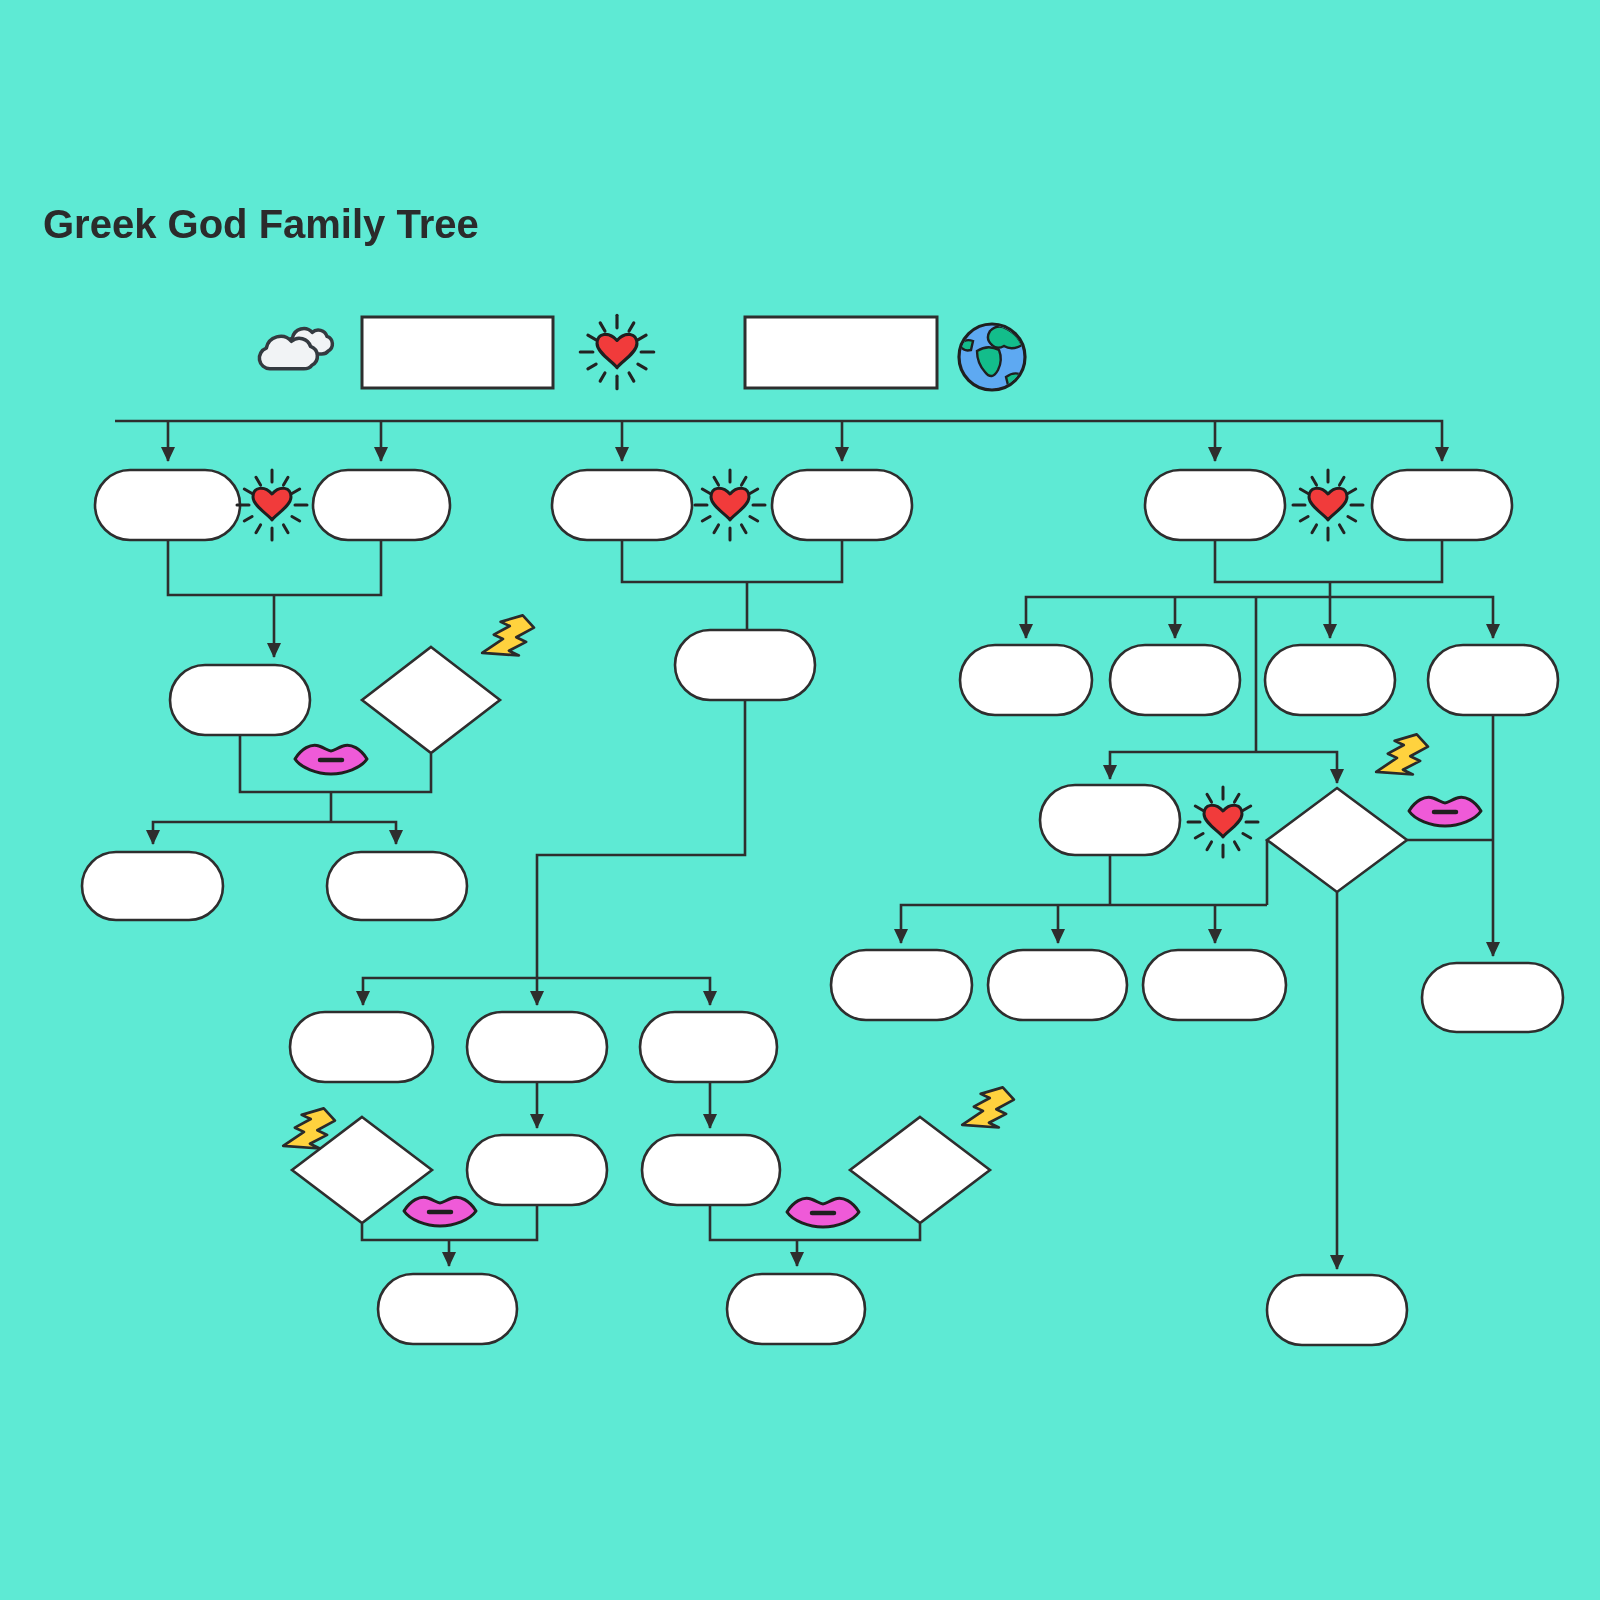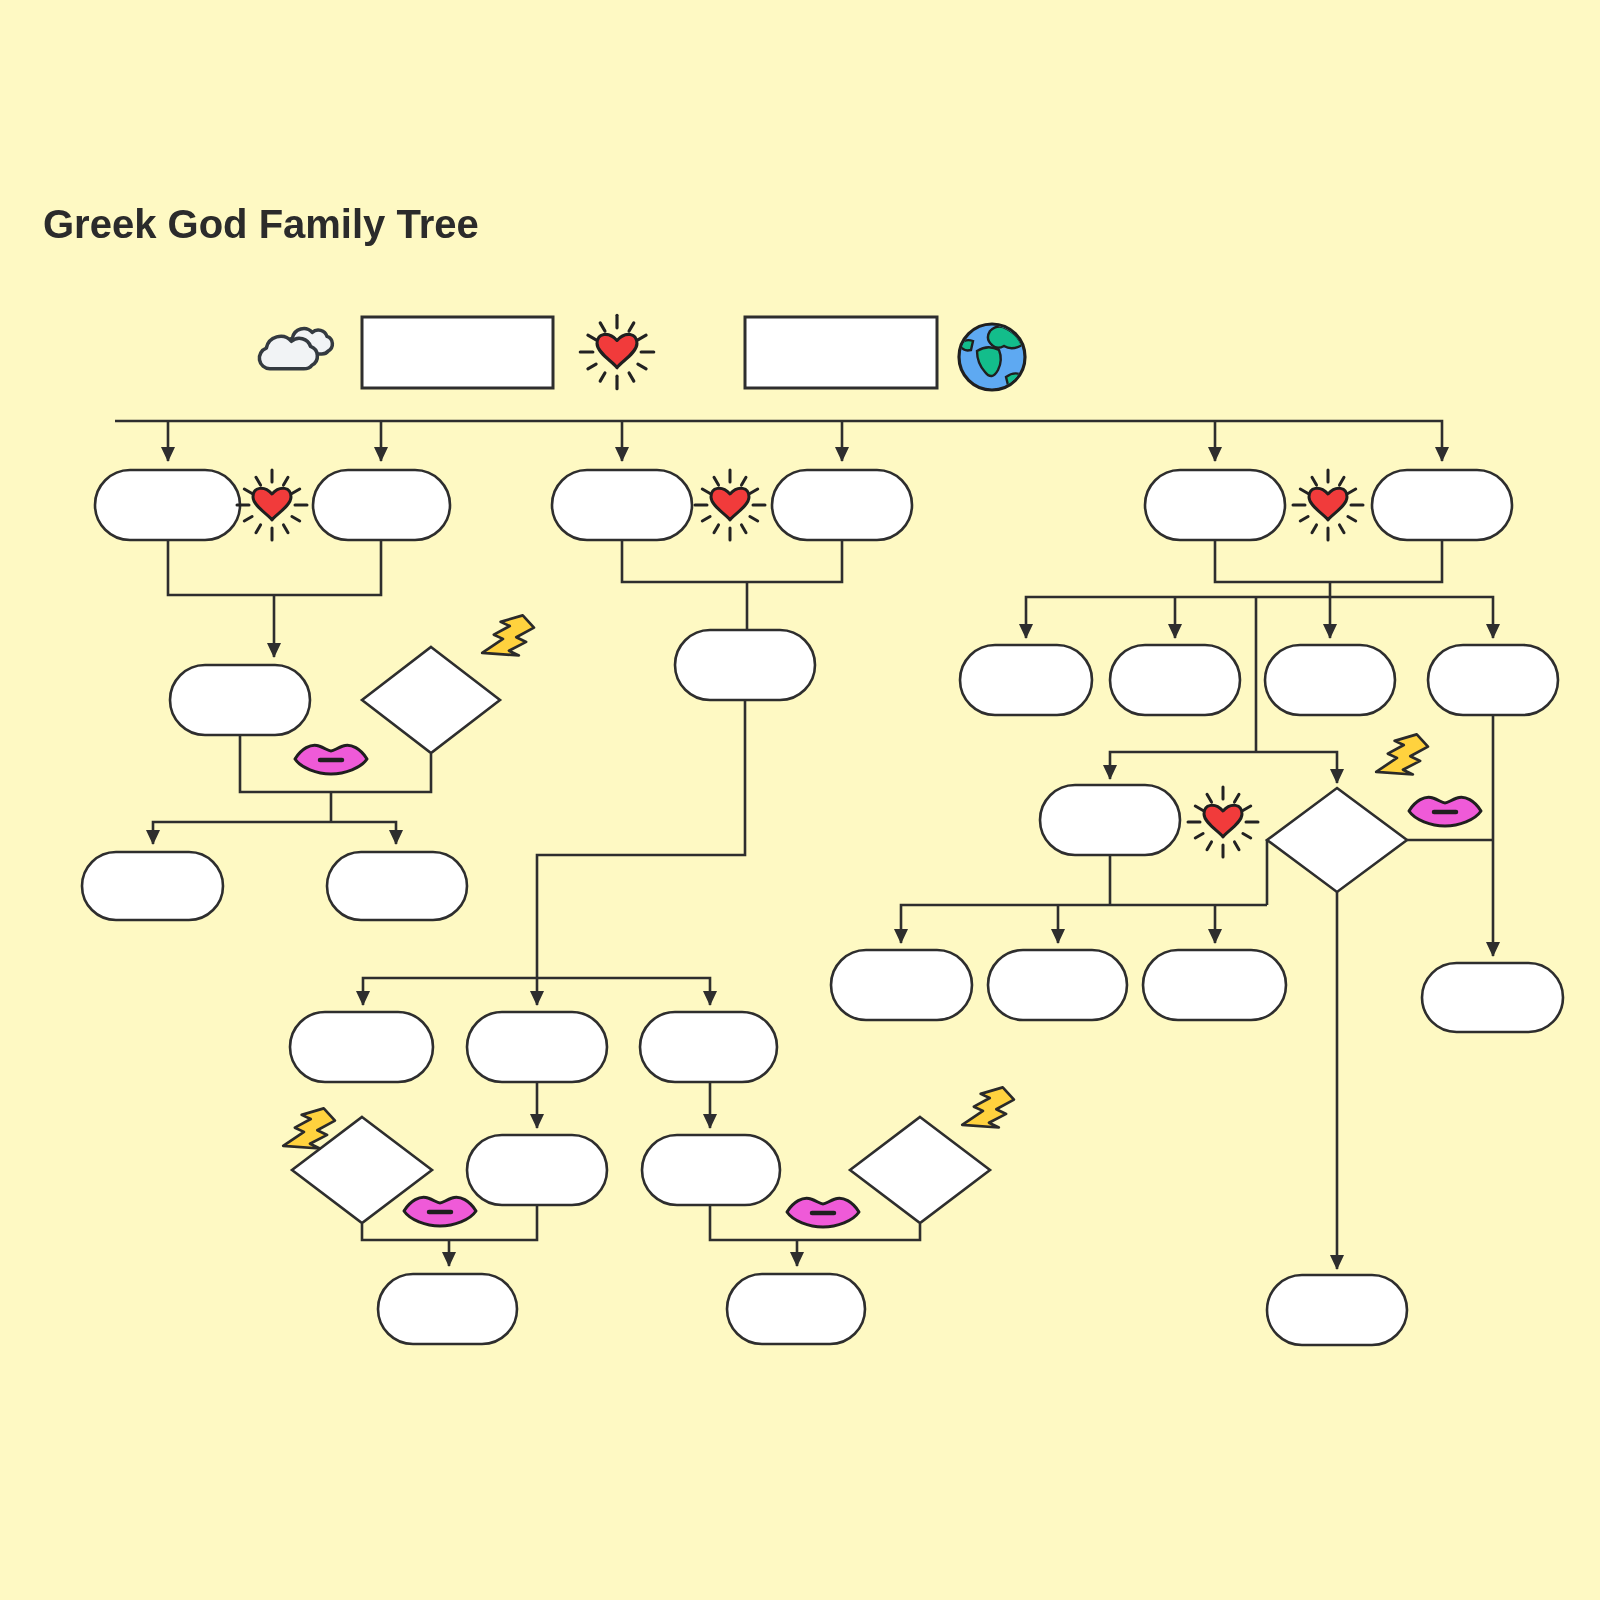--- a/index.html
+++ b/index.html
@@ -1,16 +1,16 @@
 <!DOCTYPE html>
 <html><head>
 <meta charset="utf-8">
 <style>
   html,body{margin:0;padding:0;background:#ffffff;}
-  .page{position:relative;width:1600px;height:1600px;background:#fef9c3;overflow:hidden;
+  .page{position:relative;width:1600px;height:1600px;background:#5eead4;overflow:hidden;
         font-family:"Liberation Sans",sans-serif;}
   .title{position:absolute;left:43px;top:202px;font-size:40px;font-weight:700;
          color:#2b2b2b;letter-spacing:0px;font-family:"Liberation Sans",sans-serif;}
   svg{position:absolute;left:0;top:0;}
 </style>
 </head>
 <body>
 
 <div class="page">
   <div class="title">Greek God Family Tree</div>

